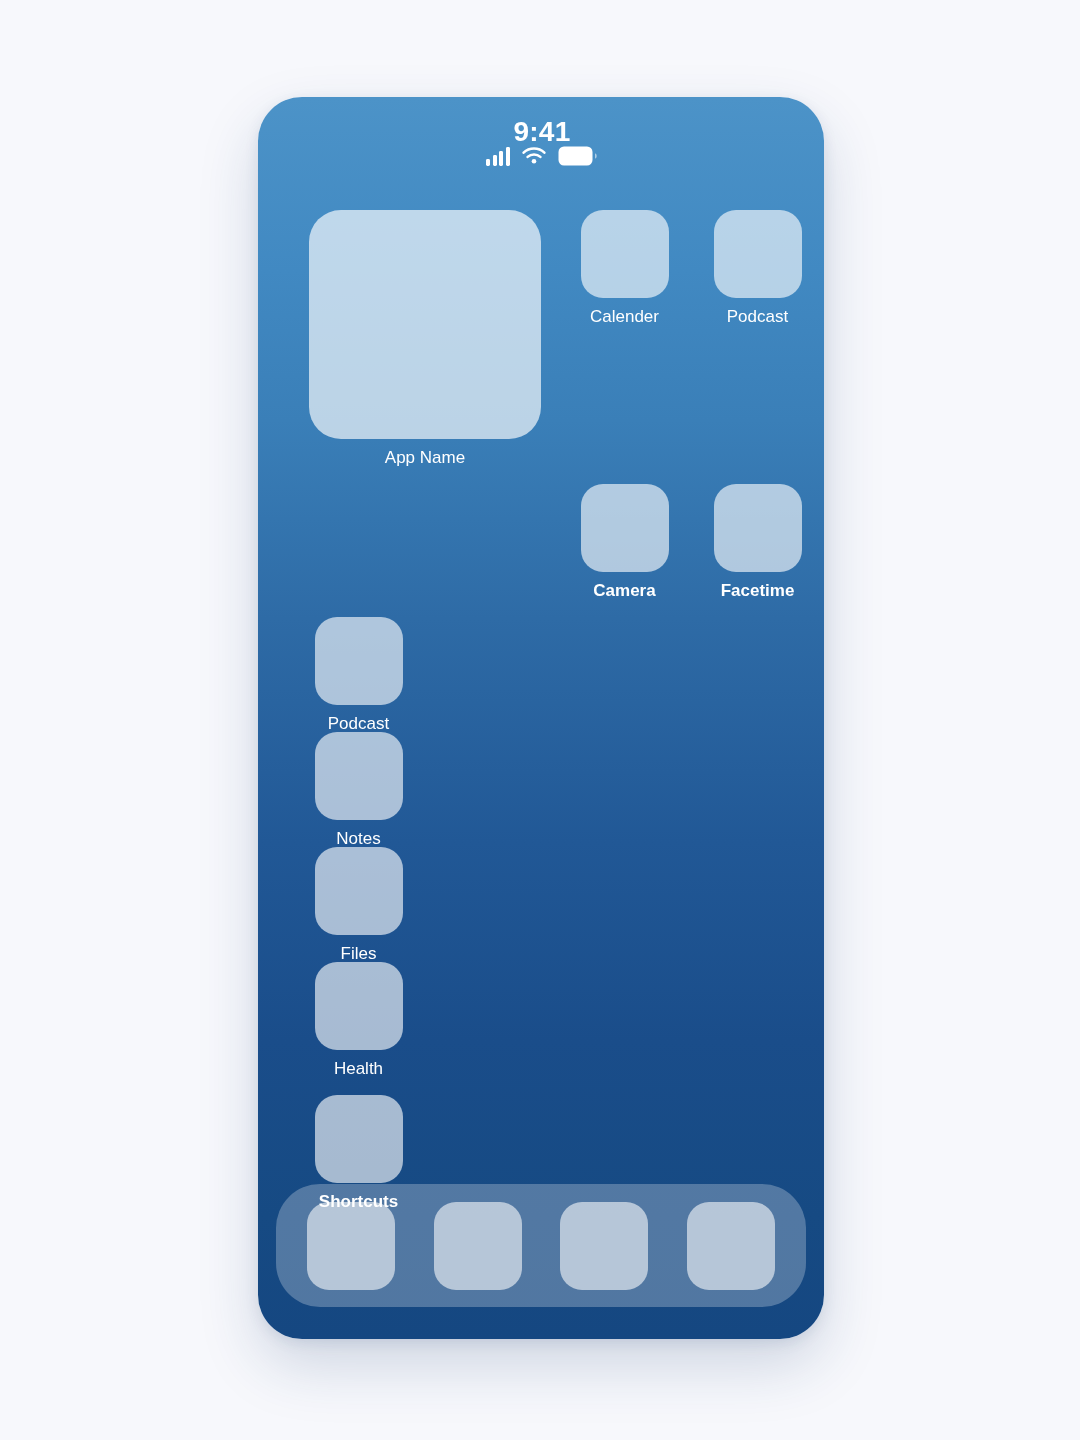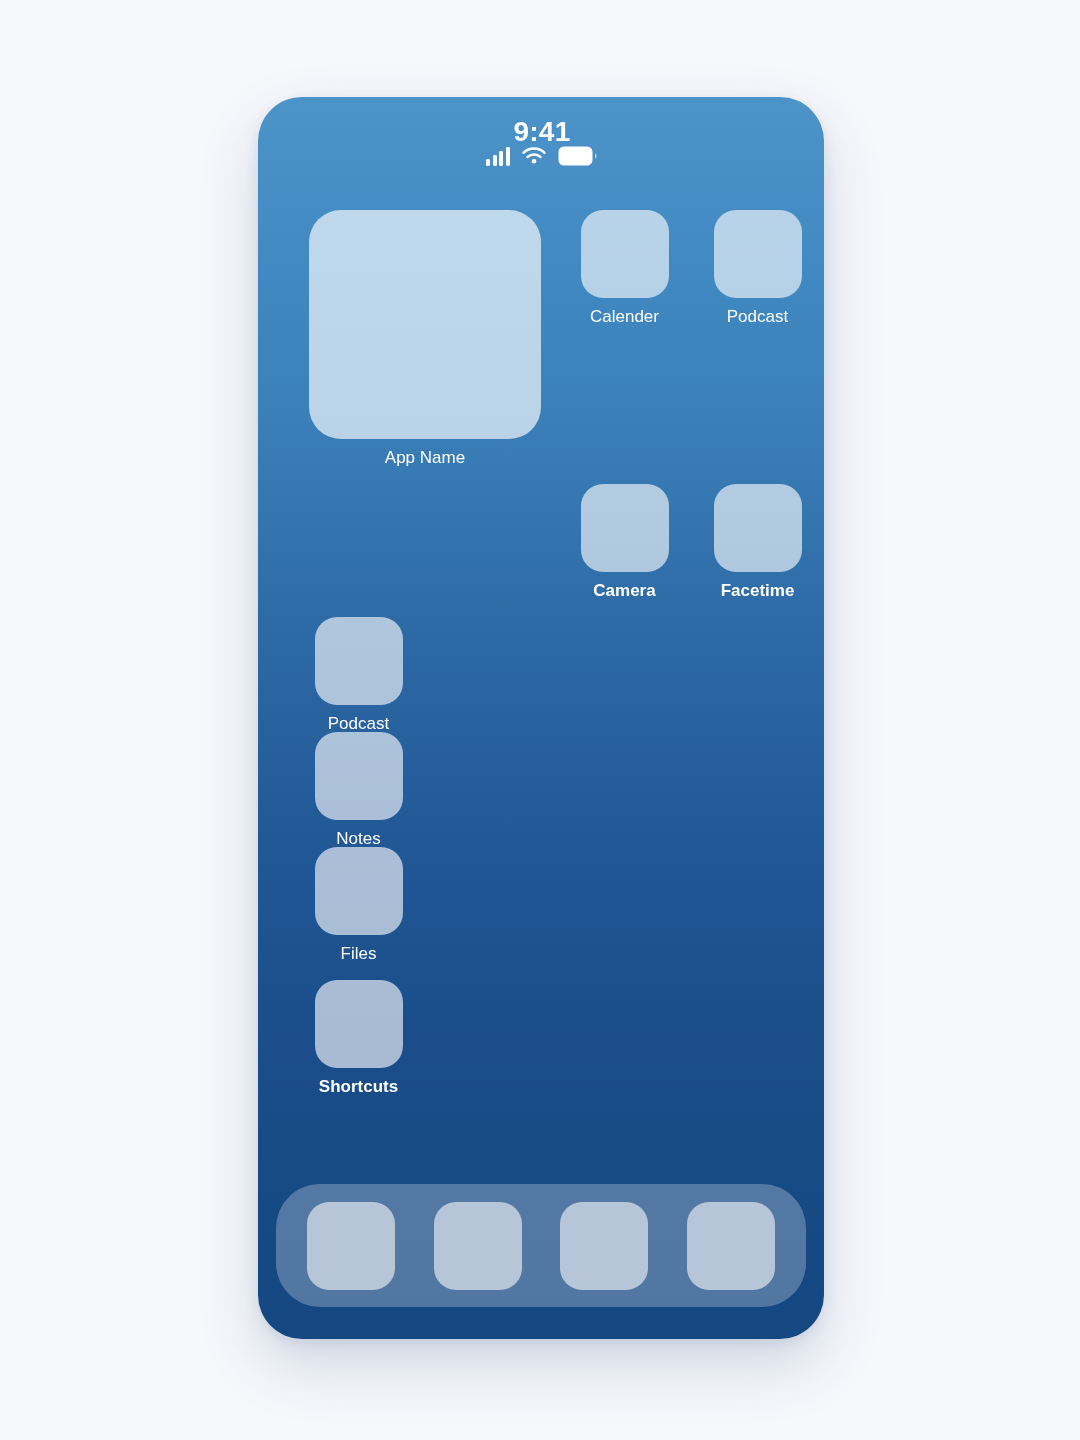--- a/index.html
+++ b/index.html
@@ -222,20 +222,24 @@
         <div class="app-label">Podcast</div>
       </div>
       <div class="cell">
         <div class="tile"></div>
         <div class="app-label">Notes</div>
       </div>
       <div class="cell">
         <div class="tile"></div>
         <div class="app-label">Files</div>
       </div>
+      <div class="cell">
+        <div class="tile"></div>
+        <div class="app-label">Health</div>
+      </div>
     </div>
 
     <div class="grid-row row-gap-4">
       <div class="cell">
         <div class="tile"></div>
         <div class="app-label">Shortcuts</div>
       </div>
       <div class="spacer-cell"></div>
       <div class="spacer-cell"></div>
     </div>

